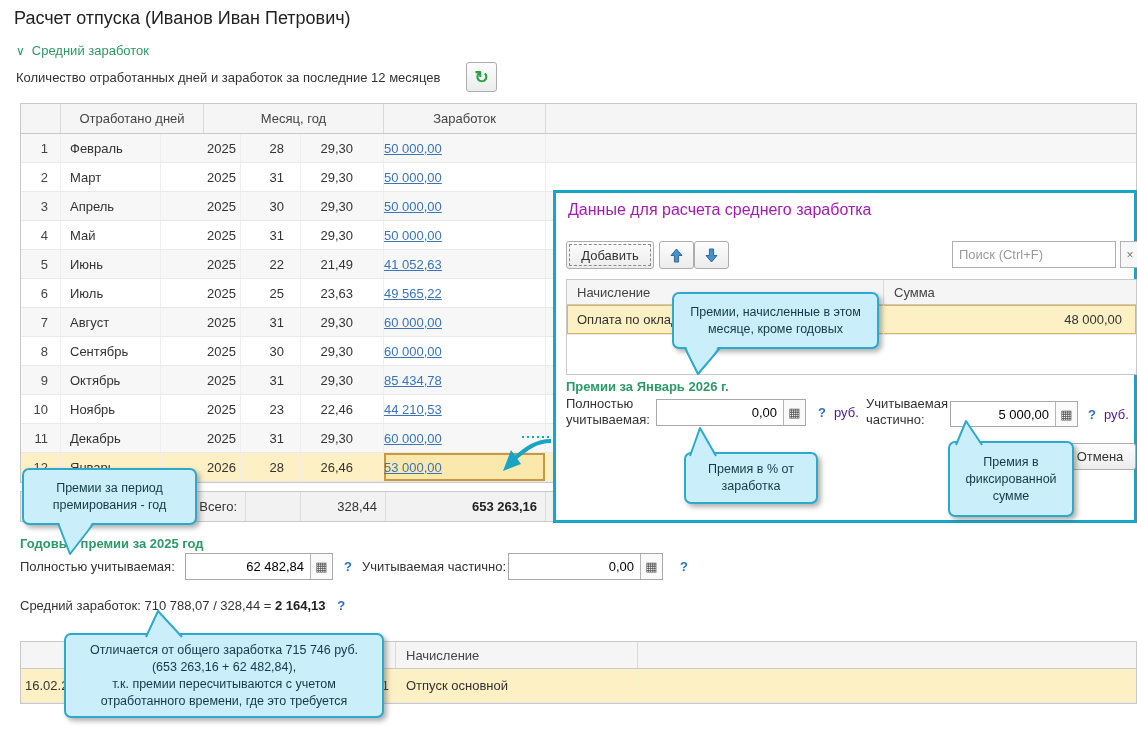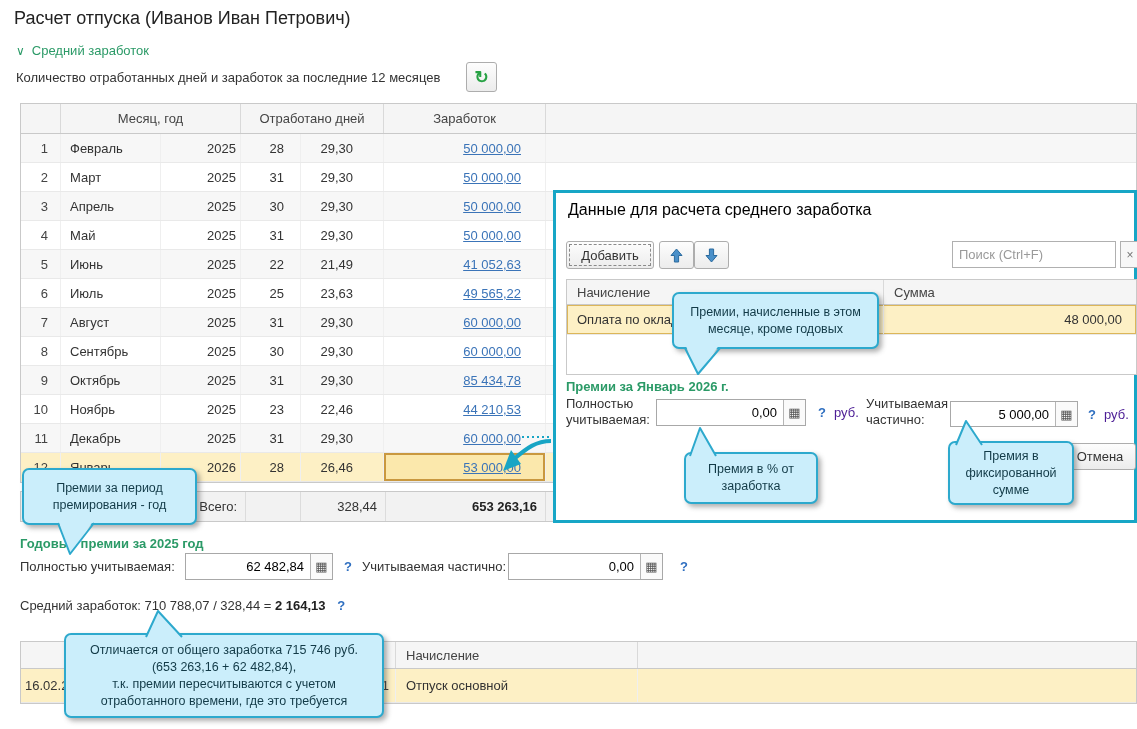--- a/index.html
+++ b/index.html
@@ -33,21 +33,21 @@
   .thead .cell { display:flex; align-items:center; justify-content:center; border-right:1px solid #d9d9d9; height:100%; }
   .trow { display:flex; border-bottom:1px solid #e9e9e9; }
   .trow .cell { border-right:1px solid #efefef; display:flex; align-items:center; overflow:hidden; white-space:nowrap; }
   .zebra { background:#f7f7f7; }
   .rowsel { background:#fdf0c5; }
   .c-num  { width:40px;  justify-content:flex-end; padding-right:12px; color:#444; }
   .c-month{ width:100px; padding-left:9px; }
   .c-year { width:80px;  justify-content:flex-end; padding-right:4px; }
   .c-days { width:60px;  justify-content:flex-end; padding-right:16px;text-align:center; }
   .c-coef { width:83px;  justify-content:flex-end; padding-right:30px; }
-  .c-amt  { width:162px; justify-content:flex-end; padding-right:24px; }
+  .c-amt  { width:162px; justify-content:flex-start; padding-right:24px; }
   .c-fill { flex:1; border-right:none !important; }
   .h-num  { width:40px; } .h-my { width:180px; } .h-days { width:143px; } .h-amt { width:162px; }
   .amt-link { color:#3b74b8; text-decoration:underline; cursor:pointer; }
   .selcell { box-shadow: inset 0 0 0 2px #c9983f; background:#fbe8ac; }
 
   
   .totals { display:flex; background:#f2f2f2; border:1px solid #c9c9c9; align-items:stretch; font-size:13px; }
   .totals .cell { display:flex; align-items:center; border-right:1px solid #dcdcdc; }
   .t-label { width:225px; justify-content:flex-end; padding-right:8px; }
   .t-gap   { width:55px; }
@@ -62,21 +62,21 @@
     display:flex; align-items:center; justify-content:center;
     color:#555; font-size:13px; cursor:pointer;
   }
   .help { color:#2f6fc0; font-weight:bold; cursor:pointer; }
   .rub { color:#4c1d95; }
 
   
   .dialog {
     background:#fff; border:3px solid #17a6c6; z-index:20;
   }
-  .dlg-title { font-size:16px; color:#000000; }
+  .dlg-title { font-size:16px; color:#a21caf; }
   .search-input {
     width:164px; height:27px; border:1px solid #b0b0b0; padding:0 6px;
     font-family:"Liberation Sans", sans-serif; font-size:13px; color:#333;
   }
   .search-input::placeholder { color:#9a9a9a; }
   .clear-btn { width:20px; height:27px; border:1px solid #b0b0b0; background:#f7f7f7;
     display:flex; align-items:center; justify-content:center; color:#777; font-size:12px; cursor:pointer; }
 
   
   .callout {
@@ -104,22 +104,22 @@
   </div>
 
   <div class="abs subtitle" style="left:16px; top:70px;">Количество отработанных дней и заработок за последние 12 месяцев</div>
   <div class="abs btn" style="left:466px; top:62px; width:31px; height:30px;">
     <span class="refresh-glyph">↻</span>
   </div>
 
   <div class="abs tbl" style="left:20px; top:103px; width:1117px;">
     <div class="thead" style="height:30px;">
       <div class="cell h-num"></div>
+      <div class="cell h-days">Отработано дней</div>
       <div class="cell h-my">Месяц, год</div>
-      <div class="cell h-days">Отработано дней</div>
       <div class="cell h-amt">Заработок</div>
       <div class="cell c-fill"></div>
     </div>
 
     <div class="trow zebra" style="height:29px;">
       <div class="cell c-num">1</div>
       <div class="cell c-month">Февраль</div>
       <div class="cell c-year">2025</div>
       <div class="cell c-days">28</div>
       <div class="cell c-coef">29,30</div>
@@ -349,21 +349,21 @@
   <div class="callout" style="left:672px; top:292px; width:207px; height:57px;">
     <div>Премии, начисленные в этом</div>
     <div>месяце, кроме годовых</div>
   </div>
 
   <div class="callout" style="left:684px; top:452px; width:134px; height:52px;">
     <div>Премия в % от</div>
     <div>заработка</div>
   </div>
 
-  <div class="callout" style="left:948px; top:441px; width:126px; height:64px;">
+  <div class="callout" style="left:948px; top:441px; width:126px; height:76px;">
     <div>Премия в</div>
     <div>фиксированной</div>
     <div>сумме</div>
   </div>
 
   <div class="callout" style="left:22px; top:468px; width:175px; height:57px;">
     <div>Премии за период</div>
     <div>премирования - год</div>
   </div>
 

